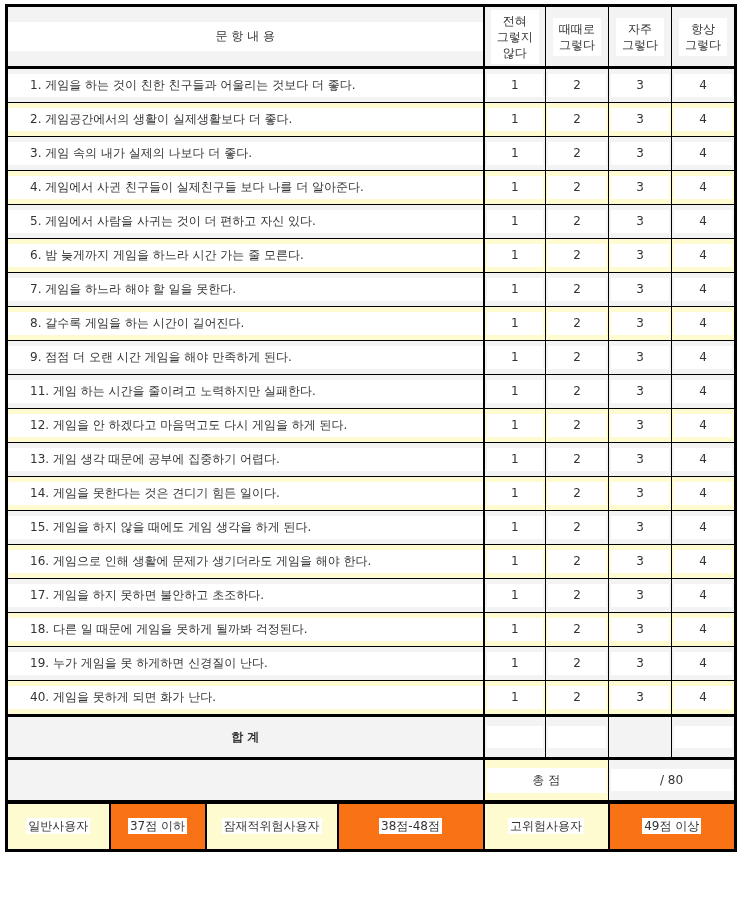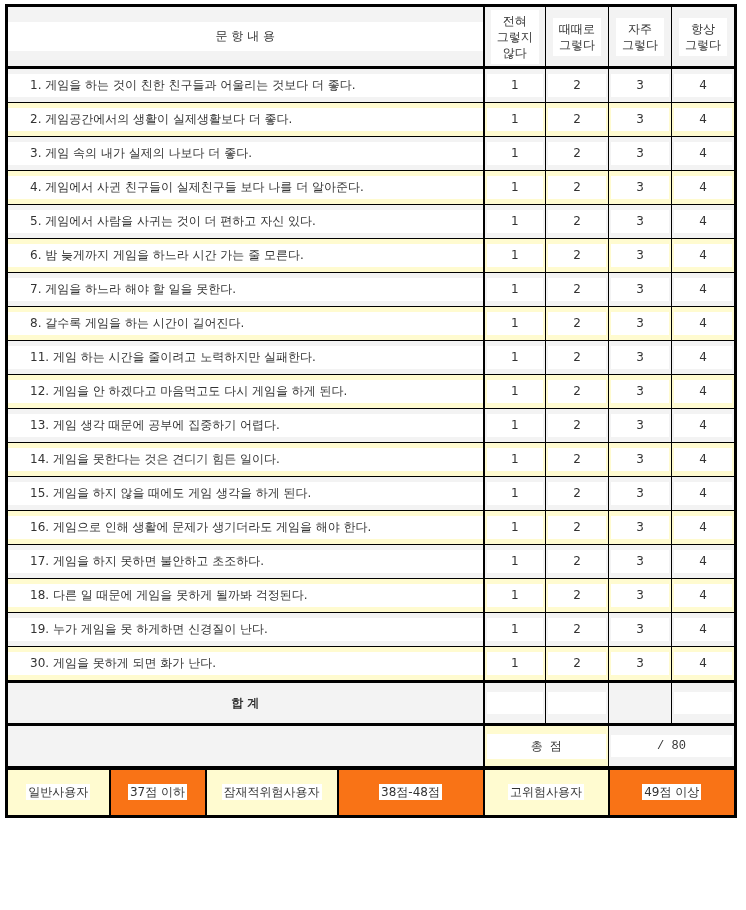--- a/index.html
+++ b/index.html
@@ -16,21 +16,21 @@
   .row.odd td { background: #f3f3f3; }
   .row.even td { background: #fffbd0; }
   .row .inner { display: block; background: #fff; margin: 0 2px; padding: 3px 0; line-height: 17px; }
   .row td.q { text-align: left; border-right: 2px solid #000; }
   .row td.q .inner { padding-left: 22px; margin: 0; }
   td.c { border-left: 1px solid #000; }
   .sum td { height: 40px; background: #f3f3f3; }
   .sum .inner { display: block; background: #fff; margin: 0 2px; padding: 4px 0; }
   .total td { height: 40px; background: #f3f3f3; }
   .total td.lbl { background: #fffbd0; }
-  .total .inner { display: block; background: #fff; margin: 0 2px; padding: 4px 0; font-family: Liberation Mono, monospace; }
+  .total .inner { display: block; background: #fff; margin: 0 2px; padding: 4px 0; }
   .legend { margin-top: 0; }
   .legend td { height: 45px; background: #f97316; border: 2px solid #000; }
   .legend td.y { background: #fffbd0; }
   .legend span { background: #fff; padding: 1px 2px; }
   .outer-left { border-left: 3px solid #000 !important; }
   .outer-right { border-right: 3px solid #000 !important; }
 </style>
 </head>
 <body>
 
@@ -194,20 +194,37 @@
           </td>
           <td class="c">
             <span class="inner">3</span>
           </td>
           <td class="c outer-right">
             <span class="inner">4</span>
           </td>
         </tr>
         <tr class="row odd">
           <td class="q outer-left">
+            <span class="inner">9. 점점 더 오랜 시간 게임을 해야 만족하게 된다.</span>
+          </td>
+          <td class="c">
+            <span class="inner">1</span>
+          </td>
+          <td class="c">
+            <span class="inner">2</span>
+          </td>
+          <td class="c">
+            <span class="inner">3</span>
+          </td>
+          <td class="c outer-right">
+            <span class="inner">4</span>
+          </td>
+        </tr>
+        <tr class="row odd">
+          <td class="q outer-left">
             <span class="inner">11. 게임 하는 시간을 줄이려고 노력하지만 실패한다.</span>
           </td>
           <td class="c">
             <span class="inner">1</span>
           </td>
           <td class="c">
             <span class="inner">2</span>
           </td>
           <td class="c">
             <span class="inner">3</span>
@@ -347,21 +364,21 @@
           </td>
           <td class="c">
             <span class="inner">3</span>
           </td>
           <td class="c outer-right">
             <span class="inner">4</span>
           </td>
         </tr>
         <tr class="row even">
           <td class="q outer-left">
-            <span class="inner">30. 게임을 못하게 되면 화가 난다.</span>
+            <span class="inner">40. 게임을 못하게 되면 화가 난다.</span>
           </td>
           <td class="c">
             <span class="inner">1</span>
           </td>
           <td class="c">
             <span class="inner">2</span>
           </td>
           <td class="c">
             <span class="inner">3</span>
           </td>

